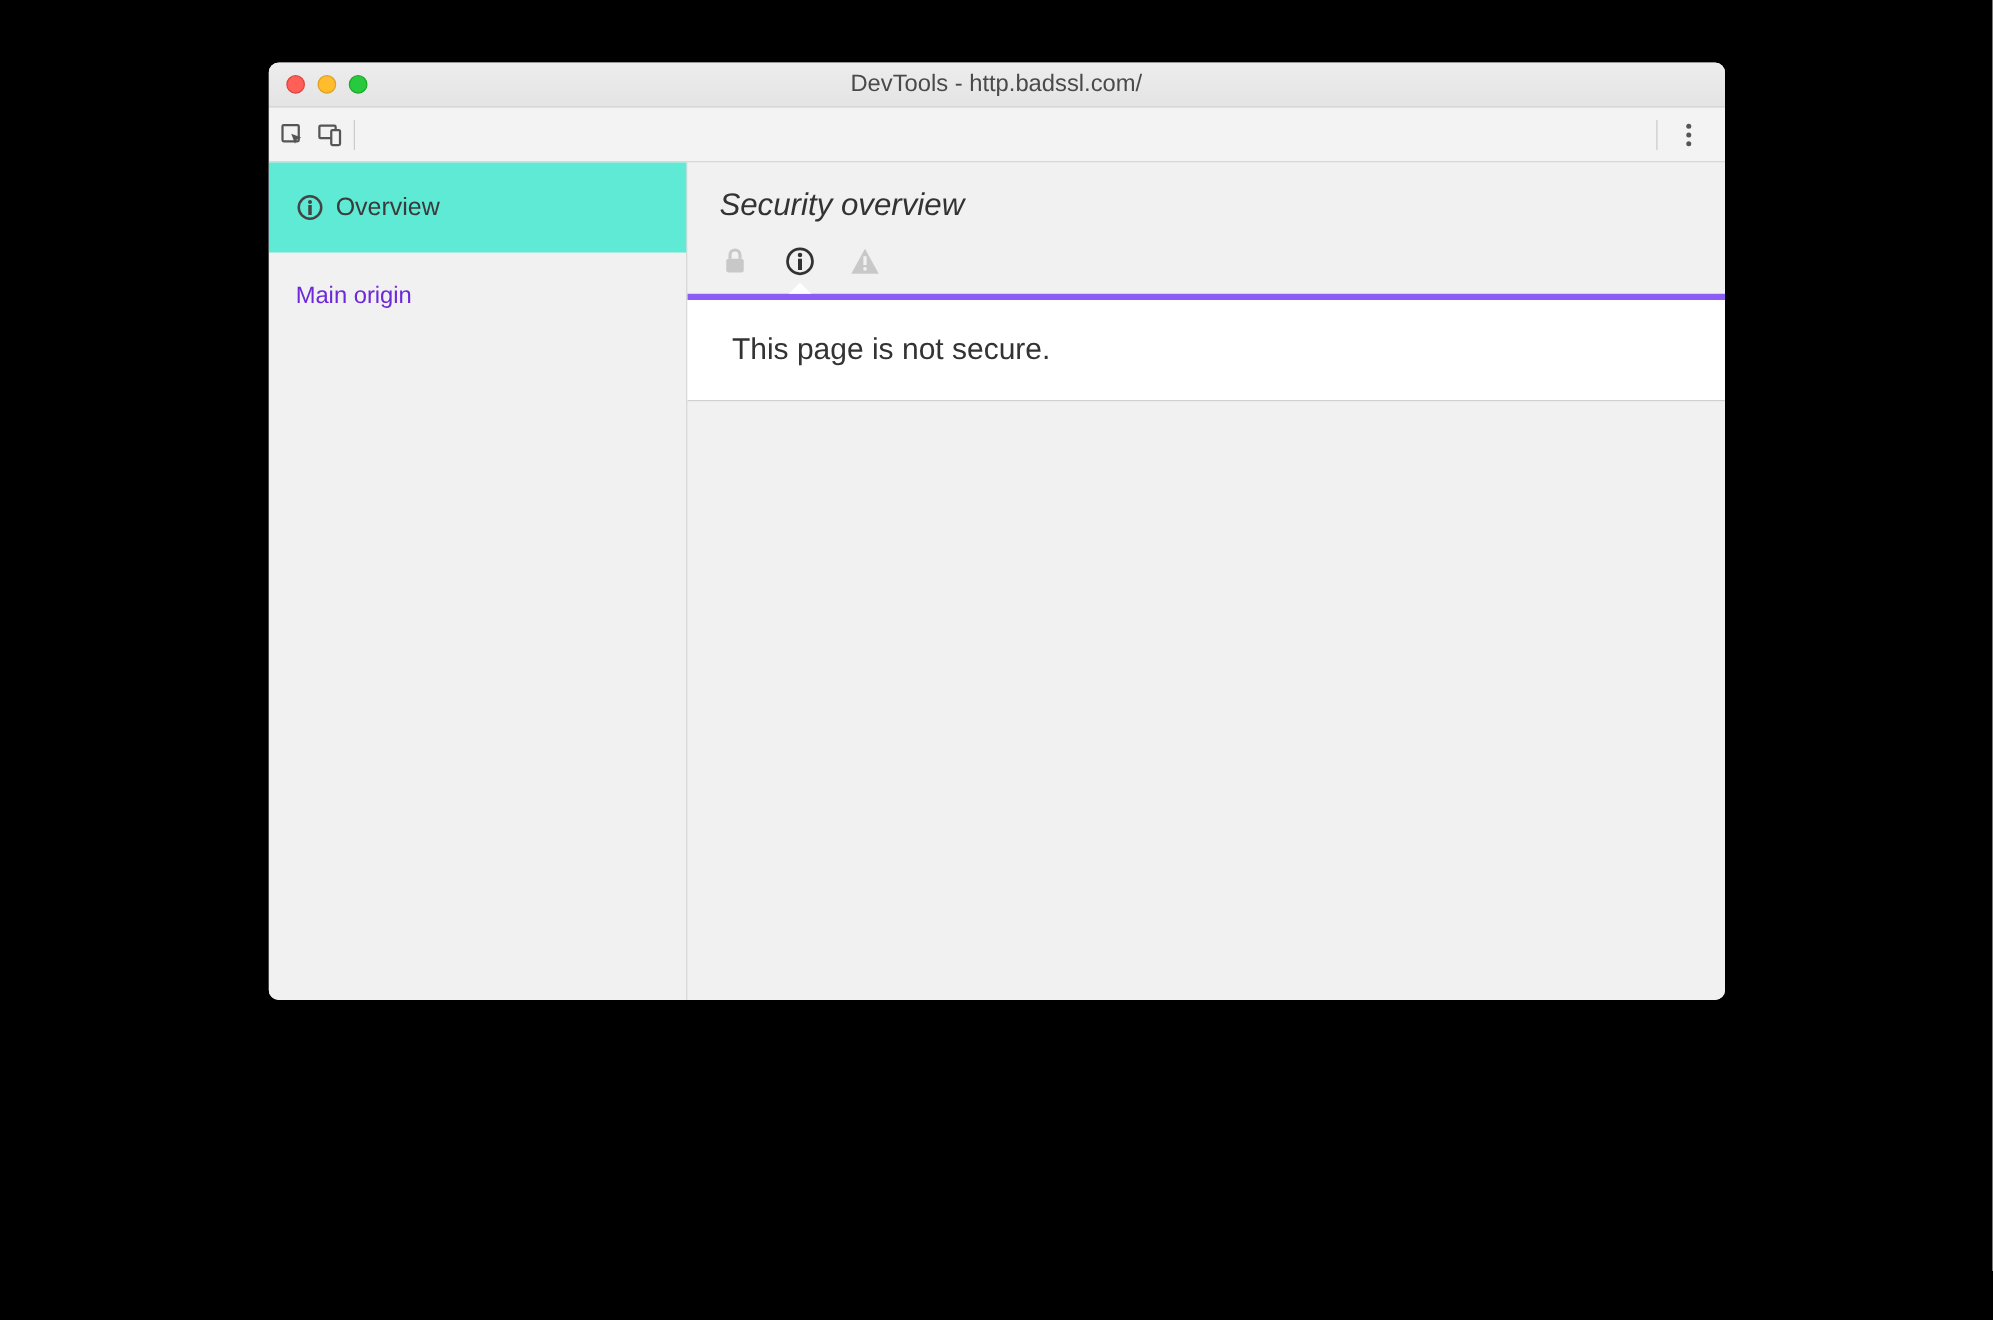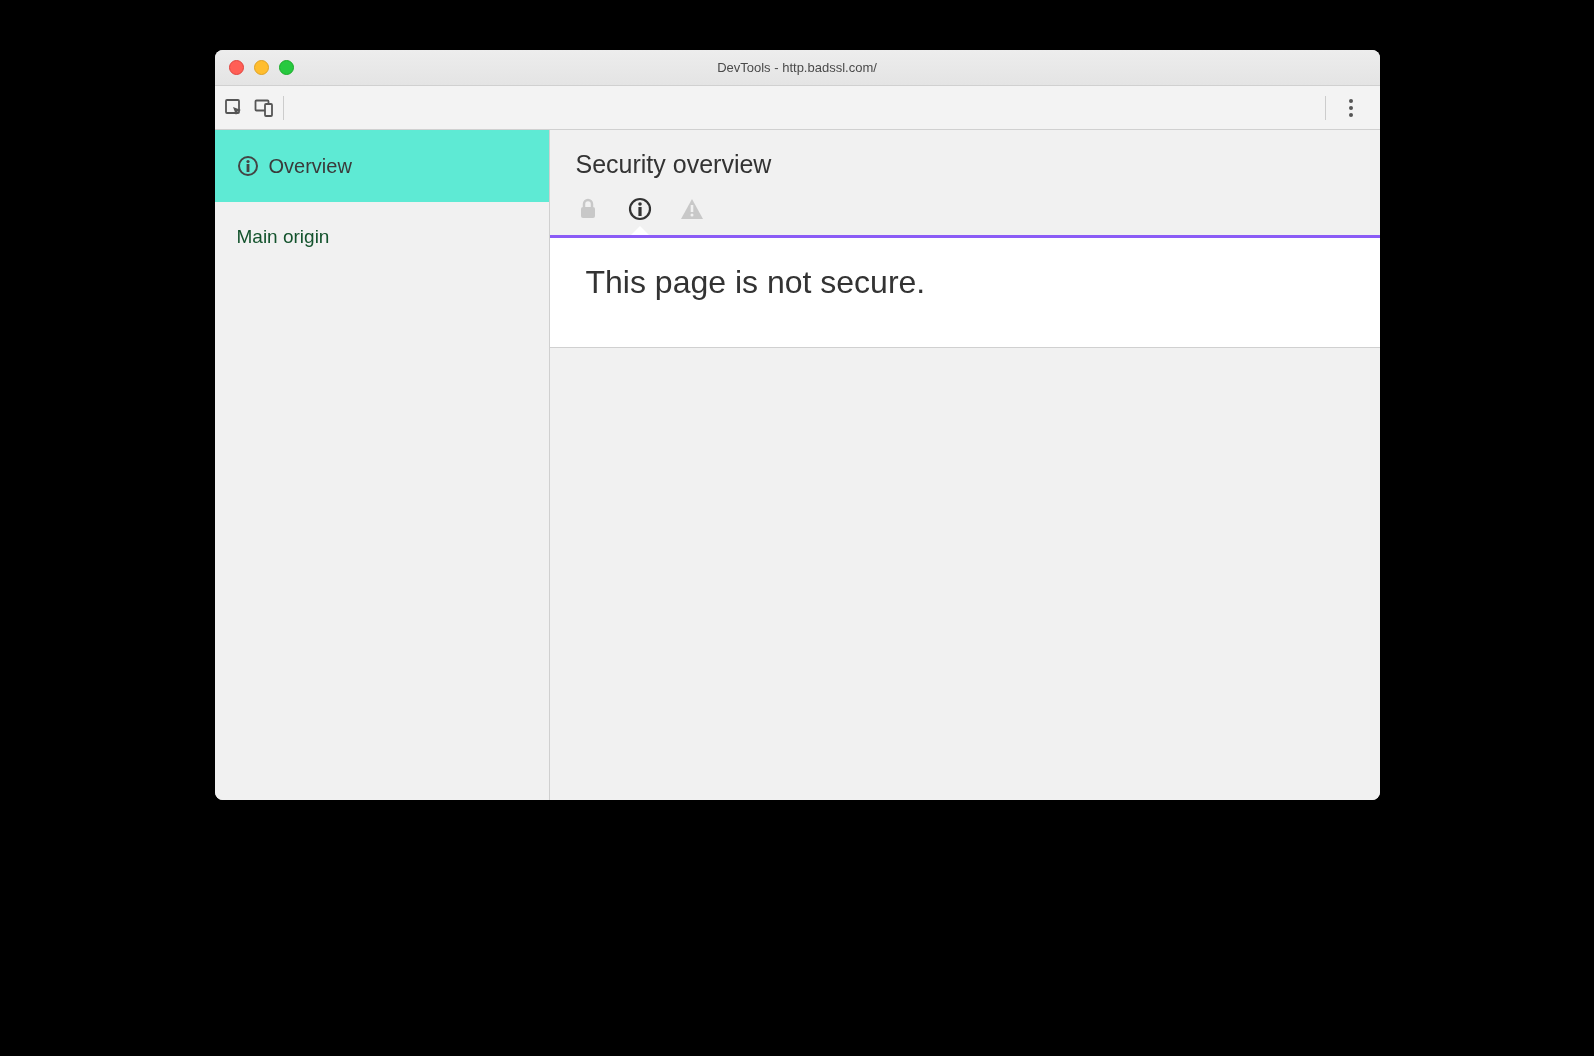--- a/index.html
+++ b/index.html
@@ -37,21 +37,21 @@
       padding-left: 14px;
     }
     .tl { width: 15px; height: 15px; border-radius: 50%; }
     .tl.red { background: #ff5f56; border: 1px solid #e0443e; }
     .tl.yellow { background: #ffbd2e; border: 1px solid #dea123; }
     .tl.green { background: #27c93f; border: 1px solid #1aab29; }
     .window-title {
       position: absolute;
       left: 0; right: 0;
       text-align: center;
-      font-size: 13px;
+      font-size: 19px;
       color: #4a4a4a;
       pointer-events: none;
     }
     .toolbar {
       height: 44px;
       background: #f3f3f3;
       border-bottom: 1px solid #d0d0d0;
       display: flex;
       align-items: center;
       padding: 0 8px;
@@ -117,21 +117,21 @@
       display: flex;
       align-items: center;
       padding-left: 22px;
       gap: 10px;
       font-size: 20px;
       color: #3a3a3a;
     }
     .section-label {
       padding: 24px 0 12px 22px;
       font-size: 19px;
-      color: #14532d;
+      color: #6d28d9;
     }
     .origin-row {
       display: flex;
       align-items: center;
       padding: 6px 0 6px 30px;
       gap: 12px;
       font-size: 19px;
     }
     .dot {
       width: 12px; height: 12px;
@@ -144,20 +144,21 @@
     .main {
       flex: 1;
       background: #f1f1f1;
       display: flex;
       flex-direction: column;
     }
     .main-header {
       padding: 20px 26px 14px;
       font-size: 25px;
       color: #333;
+      font-style: italic;
     }
     .status-icons {
       display: flex;
       align-items: center;
       gap: 28px;
       padding: 4px 26px 14px;
     }
     .status-ic {
       width: 24px; height: 24px;
       display: flex;
@@ -171,24 +172,24 @@
       bottom: -14px;
       left: 50%;
       transform: translateX(-50%);
       width: 0; height: 0;
       border-left: 9px solid transparent;
       border-right: 9px solid transparent;
       border-bottom: 9px solid #fff;
     }
     .message-panel {
       background: #fff;
-      border-top: 3px solid #8b5cf6;
+      border-top: 5px solid #8b5cf6;
       border-bottom: 1px solid #d0d0d0;
-      padding: 26px 26px 46px 36px;
-      font-size: 32px;
+      padding: 26px 26px 26px 36px;
+      font-size: 24px;
       color: #333;
     }
     svg { display: block; }
   </style>
 </head>
 <body>
 
 <div class="window">
 
   <div class="titlebar">

